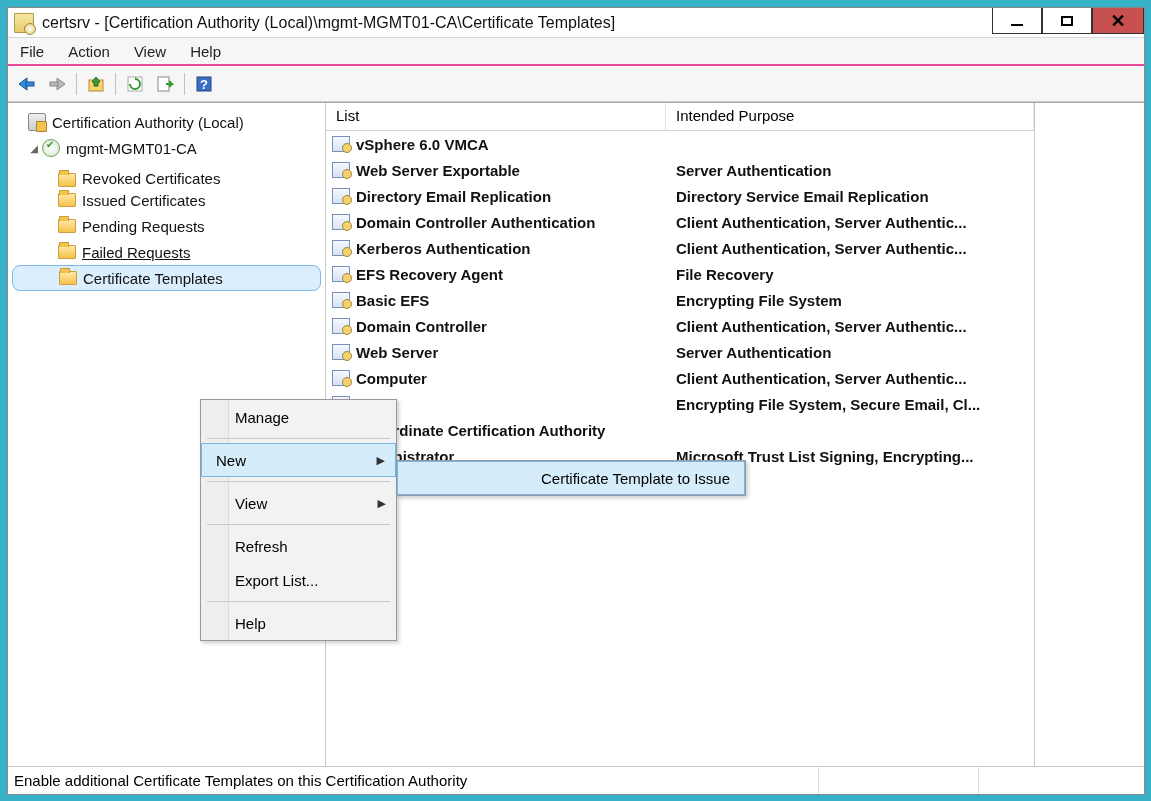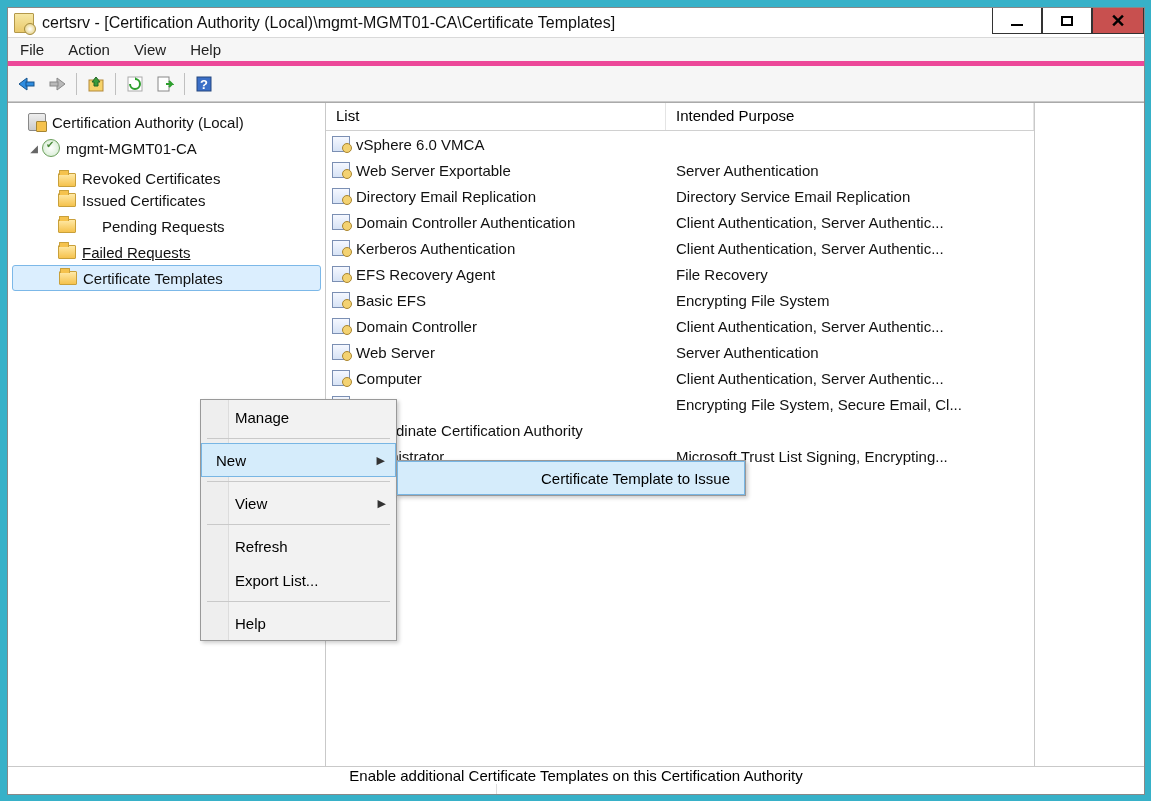--- a/index.html
+++ b/index.html
@@ -14,70 +14,70 @@
 .winbtns { display: flex; height: 100%; margin-left: auto; }
 .winbtn { width: 50px; height: 26px; border: 1px solid #333; background: #fff; display:flex; align-items:center; justify-content:center; font-size:16px; cursor:pointer; border-top:none; }
 .winbtn.min { border-left: 1px solid #333; }
 .winbtn.close { background: #c8504f; color:#000; width:52px; }
 .winbtn.max { }
 .winbtn .inner-min { width:12px; height:2px; background:#000; margin-top:8px;}
 .winbtn .inner-max { width:12px; height:10px; border:2px solid #000;}
 .winbtn .inner-close { font-weight:bold; font-size:18px; line-height:12px;}
 
 
-.menubar { height: 28px; background: #f6f6f6; display: flex; align-items: center; padding: 0 6px; border-bottom: 5px solid #ec4899; font-size: 15px; color:#222; gap: 12px; }
+.menubar { height: 28px; background: #f6f6f6; display: flex; align-items: center; padding: 0 6px; border-bottom: 2px solid #ec4899; font-size: 15px; color:#222; gap: 12px; }
 .menubar span { padding: 2px 6px; cursor:pointer; }
 
 
 .toolbar { height: 36px; background: #f6f6f6; display:flex; align-items:center; padding:0 6px; border-bottom:1px solid #c9c9c9; gap:4px; }
 .tbtn { width:26px; height:26px; border:1px solid transparent; display:flex;align-items:center;justify-content:center; border-radius:3px; }
 .tsep { width:1px; height:22px; background:#c0c0c0; margin:0 2px;}
 
 
 .content { flex:1; display:flex; background:#fff; border-top:1px solid #aaa; position:relative; }
 .treepane { width: 318px; border-right:1px solid #c9c9c9; padding:6px 4px; overflow:hidden; position:relative; }
 .listpane { flex:1; display:flex; flex-direction:column; overflow:hidden; position:relative;}
 .rbox { width:110px; border-left:1px solid #c9c9c9; }
 
 
 .treerow { display:flex; align-items:center; height:26px; font-size:15px; color:#111; white-space:nowrap; cursor:pointer; }
-.treerow.selected { background:#dbeefe; border:1px solid #7cb8e8; border-radius:3px; }
+.treerow.selected { background:#dbeefe; border:1px solid #7cb8e8; border-radius:8px; }
 .expander { width:16px; text-align:center; color:#666; font-size:10px; }
 .icon-folder { width:18px; height:14px; background:linear-gradient(#ffe9a6,#f5c24d); border:1px solid #c9a03a; border-radius:1px; margin-right:6px; position:relative;}
 .icon-folder:before{content:"";position:absolute;top:-4px;left:0;width:8px;height:4px;background:#f5c24d;border:1px solid #c9a03a;border-bottom:none;border-radius:1px 1px 0 0;}
 .icon-ca { width:18px;height:18px;margin-right:6px;background:radial-gradient(#fff,#cfe9cb);border:1px solid #6ca05d;border-radius:50%;position:relative;}
 .icon-ca:after{content:"✔";position:absolute;color:#4a8a3a;font-size:10px;left:3px;top:-1px;}
 .icon-root { width:18px;height:18px;margin-right:6px;background:linear-gradient(#eee,#ccc);border:1px solid #888;border-radius:2px;position:relative;}
 .icon-root:after{content:"";position:absolute;right:-2px;bottom:-2px;width:9px;height:9px;background:#f5c24d;border:1px solid #a58533;border-radius:1px;}
 
 
 .listhdr { height:28px; display:flex; border-bottom:1px solid #d0d0d0; font-size:15px; background:#fff;}
 .listhdr div { padding:4px 10px; border-right:1px solid #e4e4e4;}
 .hname{ width:340px;} .hpurp{ flex:1; }
 
 
-.listbody { flex:1; overflow:hidden; }
+.listbody { flex:1; overflow:hidden;font-weight:bold; }
 .lrow { height:26px; display:flex; align-items:center; font-size:15px; color:#111; }
 .lrow .c1 { width:340px; display:flex;align-items:center; padding-left:6px; white-space:nowrap; overflow:hidden;}
 .lrow .c2 { flex:1; padding-left:10px; white-space:nowrap; overflow:hidden; text-overflow:ellipsis; padding-right:10px;}
 .icon-tmpl { width:18px;height:16px;margin-right:6px;border:1px solid #7b8fb3;background:linear-gradient(#f5f8ff,#d7e3f5);position:relative;}
 .icon-tmpl:after{content:"";position:absolute;right:-3px;bottom:-2px;width:8px;height:8px;background:#f3d272;border:1px solid #aa8630;border-radius:50%;}
 
 
 .ctxmenu { position:absolute; background:#f2f2f2; border:1px solid #999; box-shadow:2px 2px 4px rgba(0,0,0,0.2); font-size:15px; z-index:50;}
 .ctxmenu.main { left:192px; top:296px; width:197px;}
 .ctxmenu.sub { left:388px; top:357px; width:350px;}
 .ctxitem { height:34px; display:flex; align-items:center; padding:0 14px; cursor:pointer; position:relative;}
 .ctxitem.highlight { background:#d5ecfb; border:1px solid #78b6e4;}
 .ctxitem .arrow { position:absolute; right:10px; font-size:11px; color:#333;}
 .ctxsep { height:1px; background:#c9c9c9; margin:4px 6px;}
 .ctxmenu .lead { width:28px; height:100%; background:#eeeeee; position:absolute; left:0; top:0; border-right:1px solid #dcdcdc; z-index:-1;}
 
 
-.statusbar { height:28px; border-top:1px solid #c9c9c9; background:#fff; display:flex; align-items:center; font-size:15px; padding:0 6px;flex-direction:column;}
+.statusbar { height:28px; border-top:1px solid #c9c9c9; background:#fff; display:flex; align-items:center; font-size:15px; padding:0 6px;}
 .statusbar .stext { flex:1; }
 .statusbar .scell { width:160px; border-left:1px solid #ddd; height:100%;}
 
 
 svg { display:block; }
 </style>
 </head>
 <body>
 
 <div class="window">
@@ -163,21 +163,21 @@
       </div>
       <div id="tree-nodes">
           <div class="treerow" style="padding-left: 46px; align-items: flex-end;">
             <span class="icon-folder"></span>
             <span>Revoked Certificates</span>
           </div>
           <div class="treerow" style="padding-left: 46px;">
             <span class="icon-folder"></span>
             <span>Issued Certificates</span>
           </div>
-          <div class="treerow" style="padding-left: 46px; gap: 20px;">
+          <div class="treerow" style="padding-left: 46px;">
             <span class="icon-folder"></span>
             <span>Pending Requests</span>
           </div>
           <div class="treerow" style="padding-left: 46px; text-decoration: underline;">
             <span class="icon-folder"></span>
             <span>Failed Requests</span>
           </div>
           <div class="treerow selected" style="padding-left: 46px;">
             <span class="icon-folder"></span>
             <span>Certificate Templates</span>

